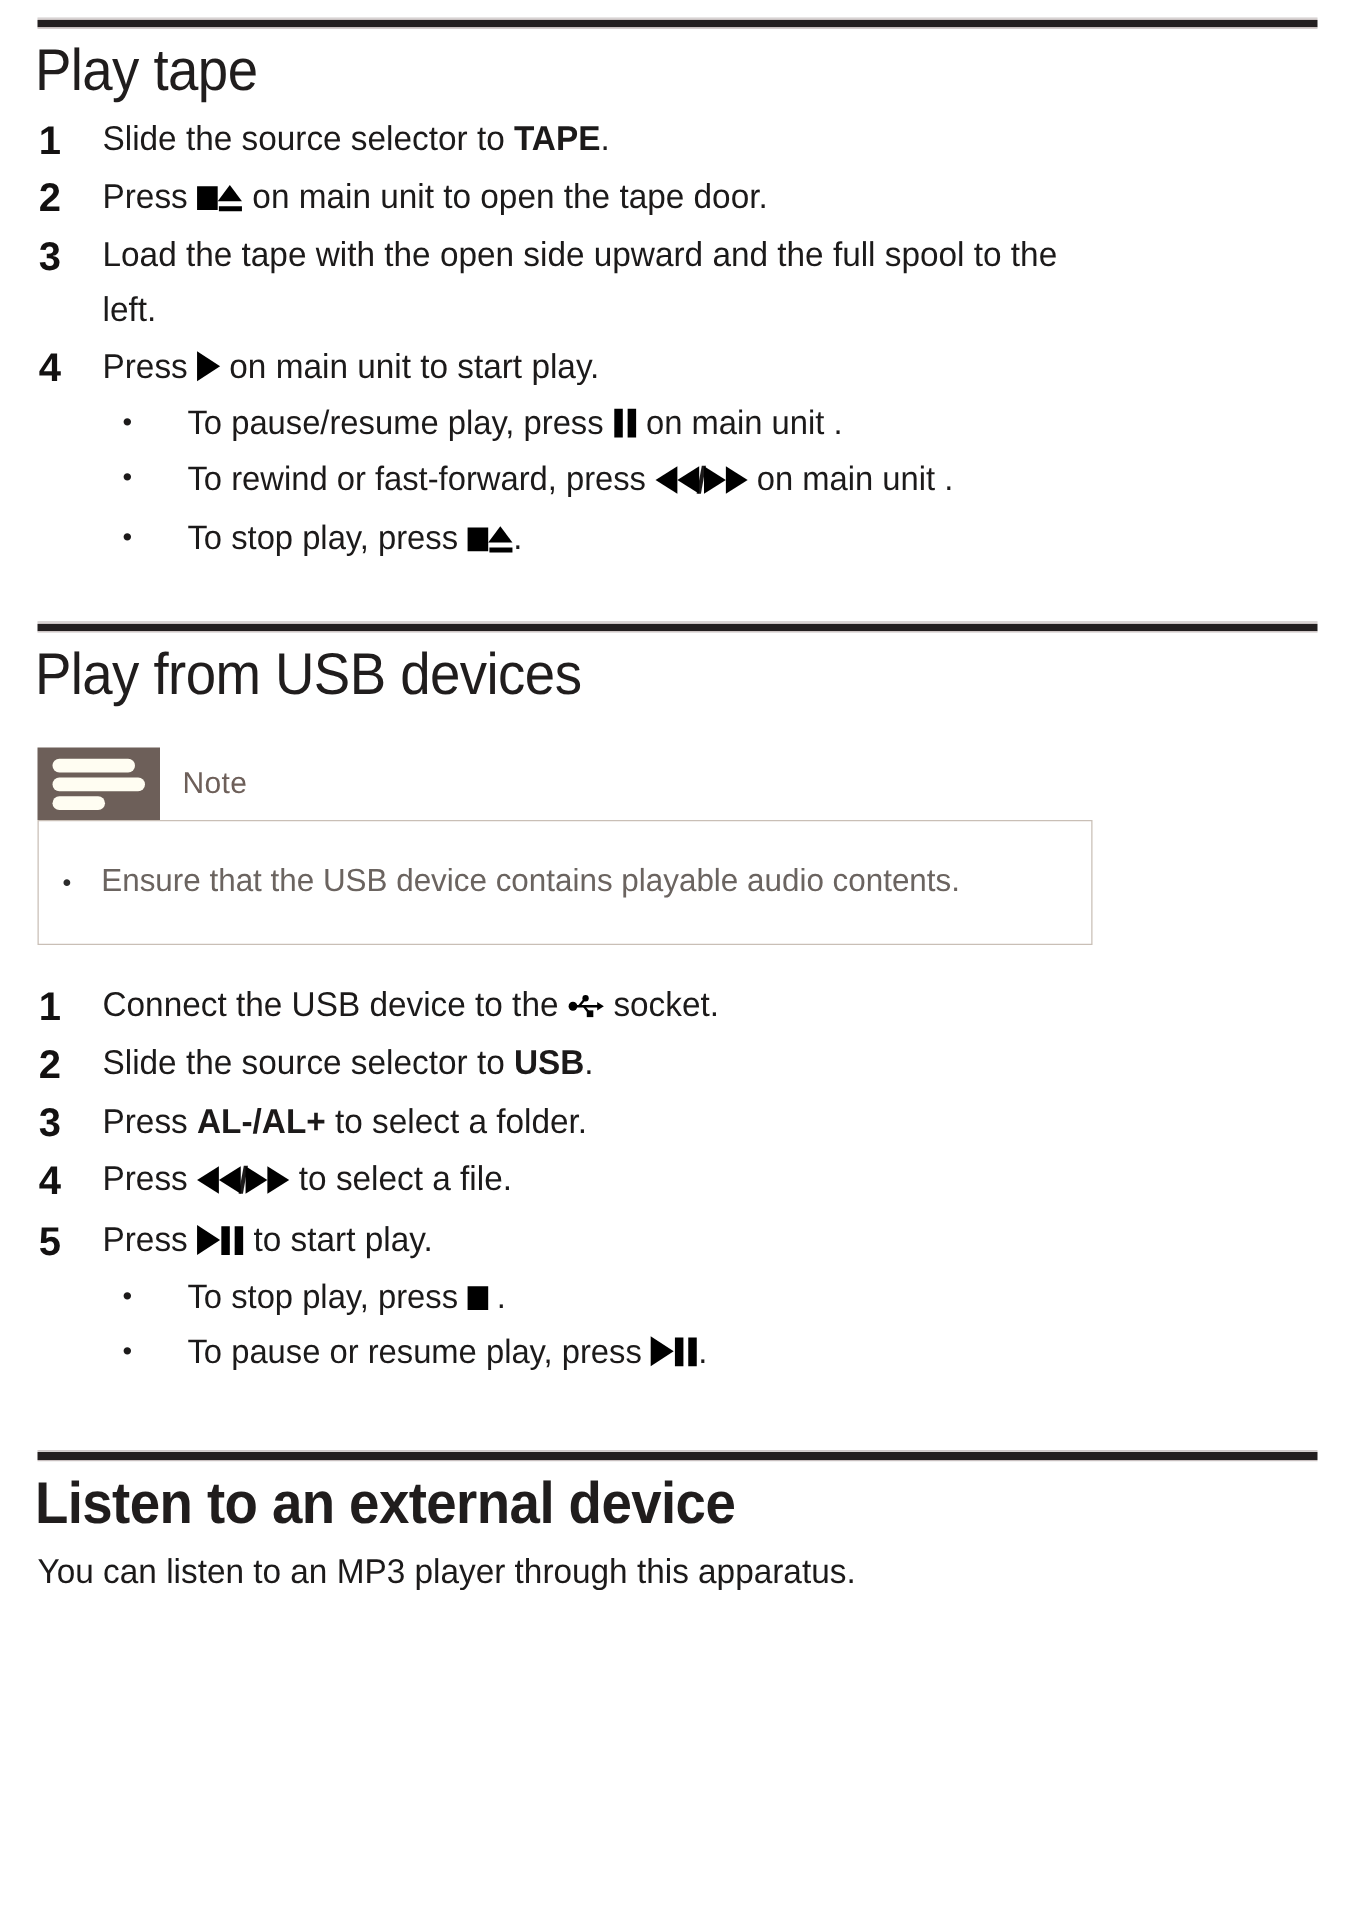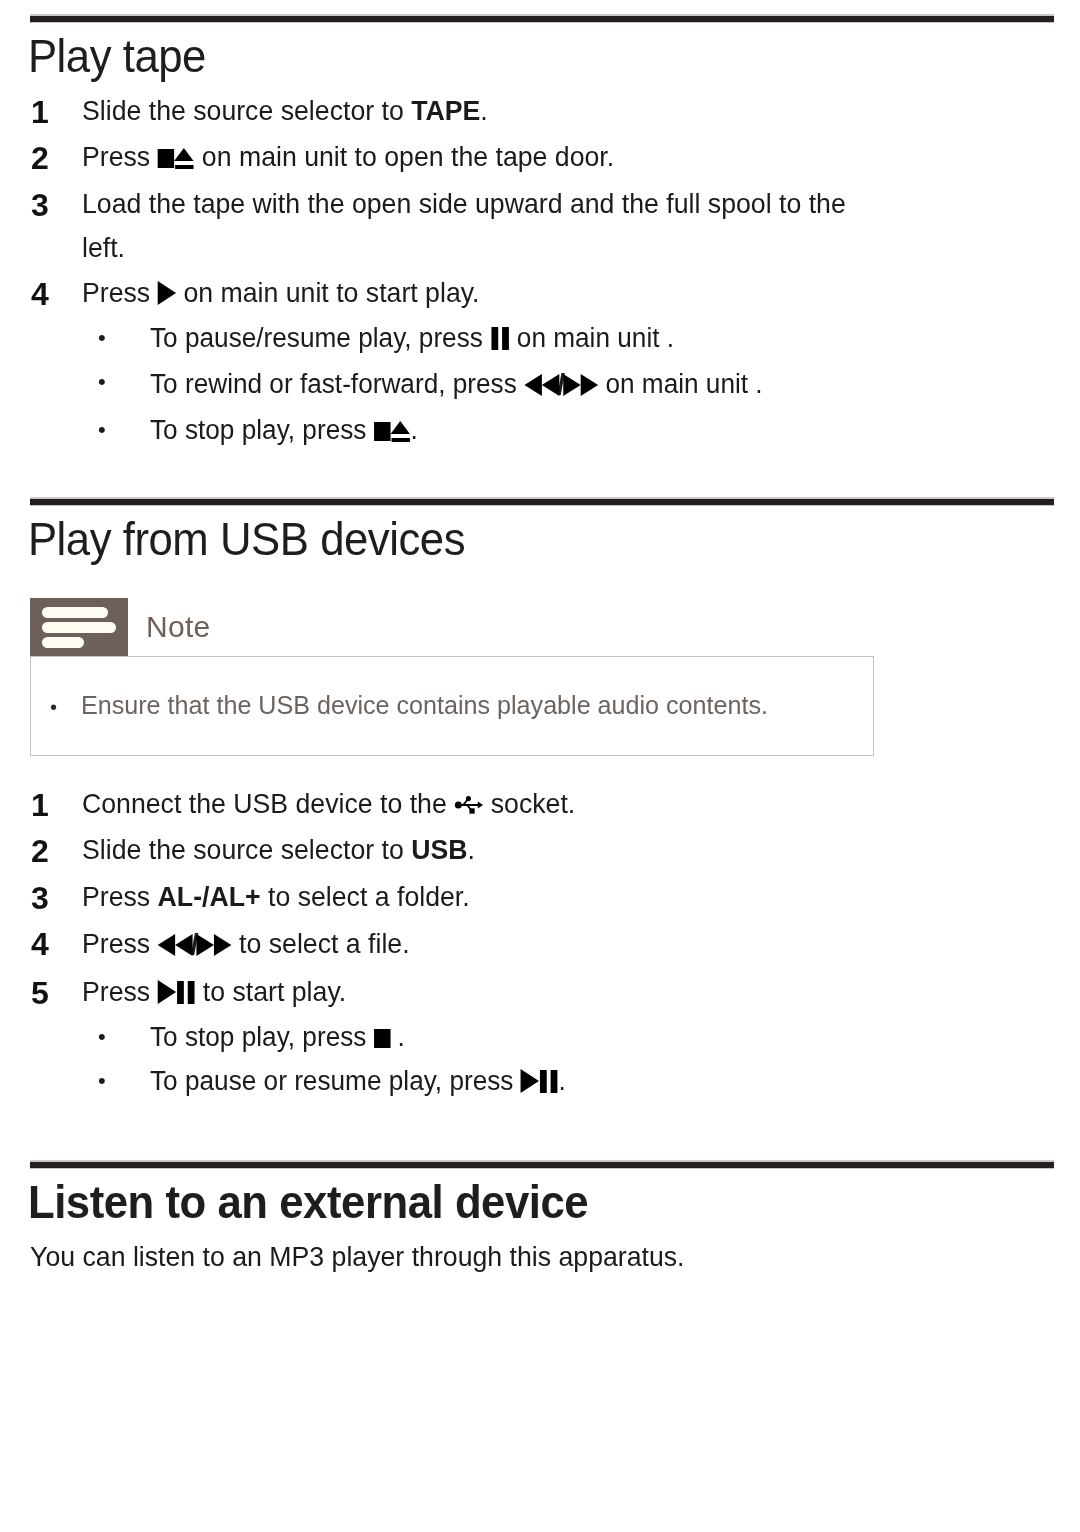--- a/index.html
+++ b/index.html
@@ -213,21 +213,21 @@
     position: absolute;
     left: 12px;
     background: #fffdf2;
     border-radius: 7px;
     height: 11px;
   }
   .bar1 { top: 9px;  width: 66px; }
   .bar2 { top: 24px; width: 74px; }
   .bar3 { top: 39px; width: 42px; }
   .note-label {
-    font-size: 30px;
+    font-size: 24px;
     color: #6d5f59;
     padding-left: 18px;
     letter-spacing: 0.3px;
   }
   .note-body {
     border: 1px solid #c9bfb6;
     border-top: 1px solid #c9bfb6;
     background: #ffffff;
     height: 100px;
     box-sizing: border-box;

